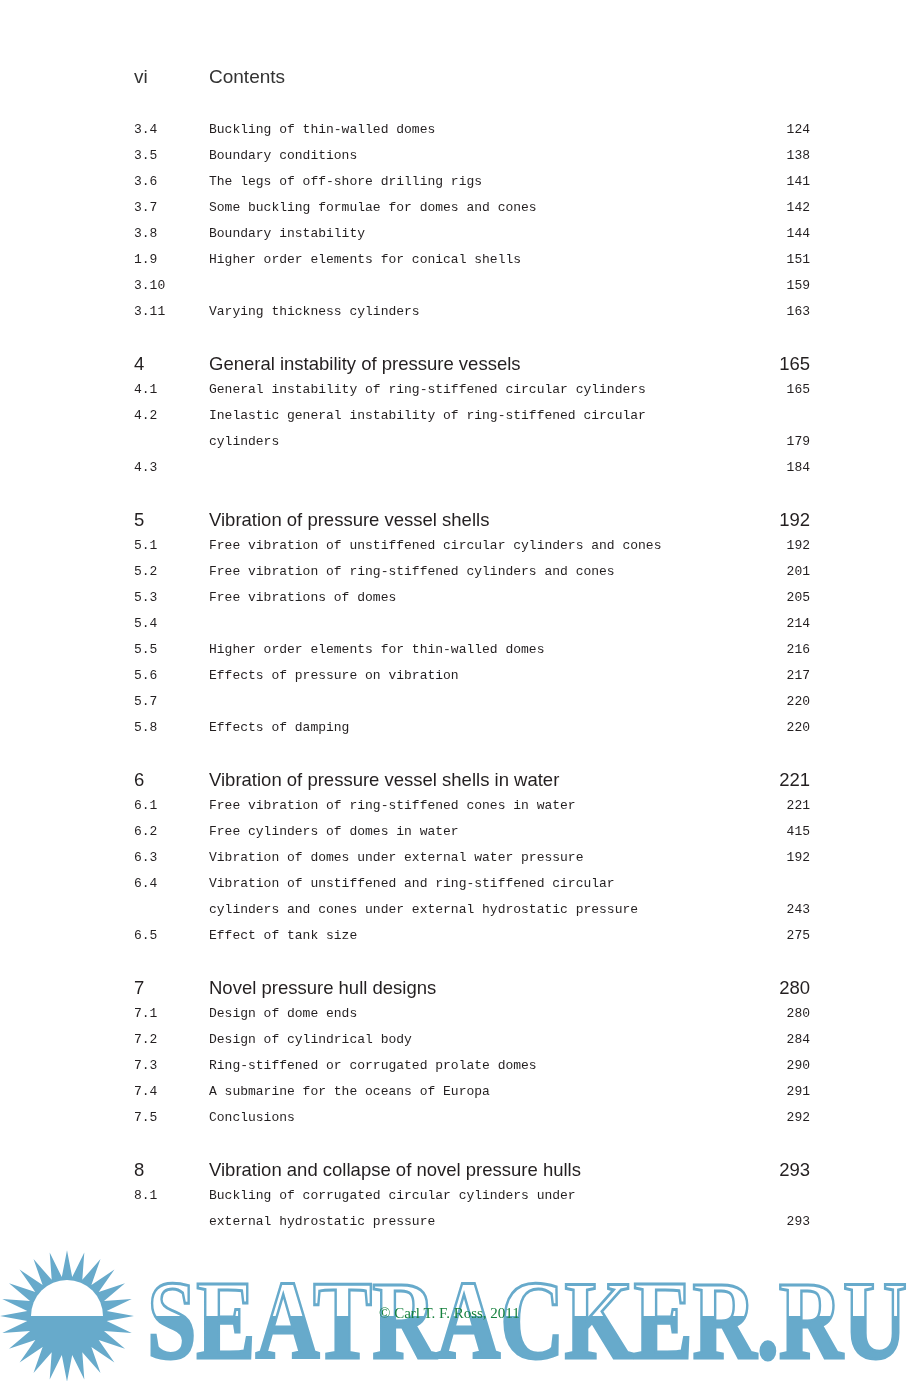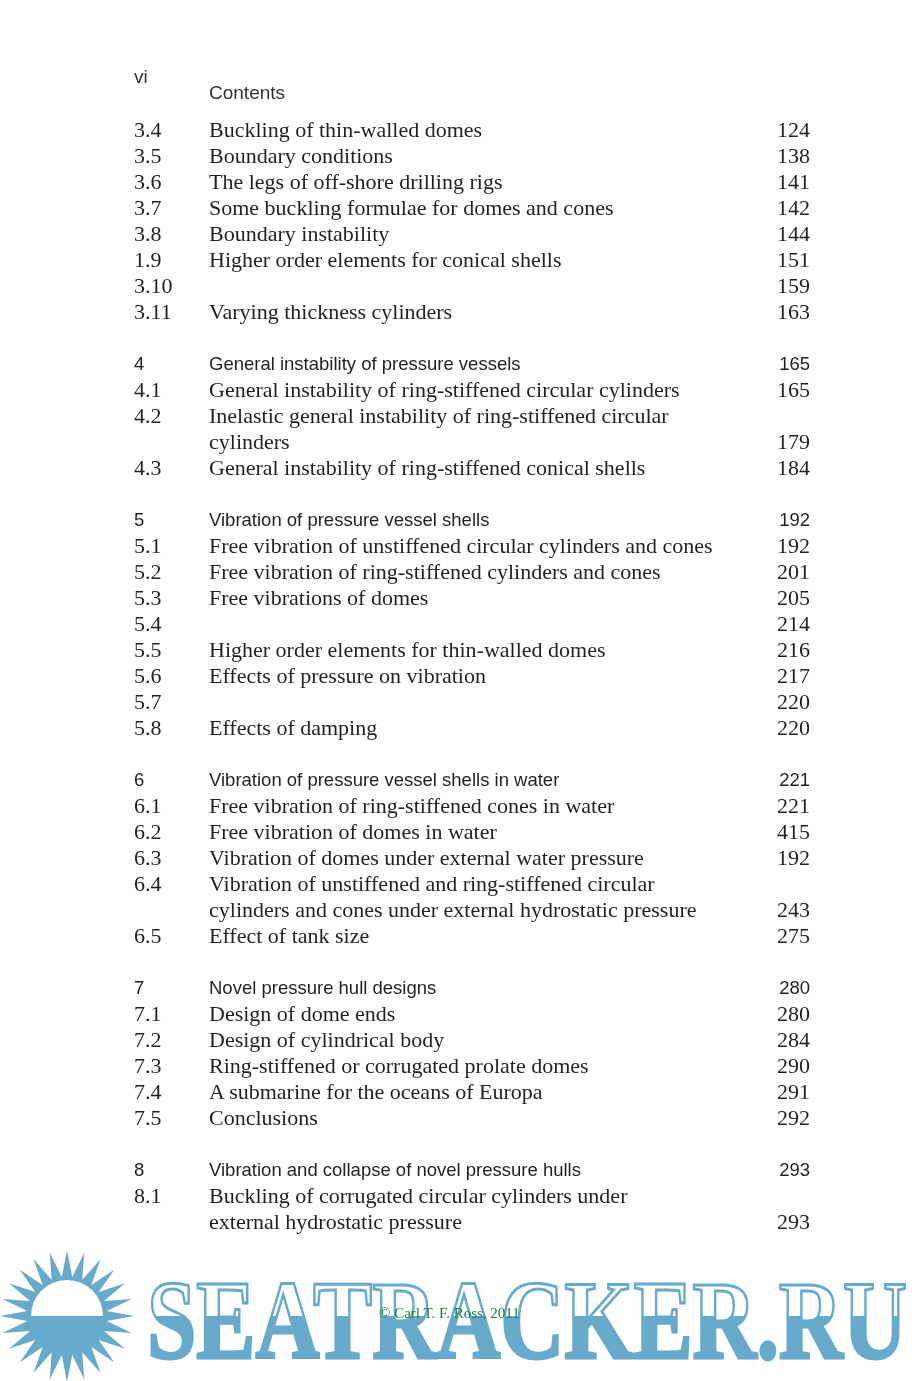--- a/index.html
+++ b/index.html
@@ -1,21 +1,21 @@
 <!DOCTYPE html>
 <html><head>
 <meta charset="utf-8">
 <style>
   html, body { margin: 0; padding: 0; background: #ffffff; }
   body { width: 921px; height: 1381px; position: relative; overflow: hidden; color: #231f20; }
   .header { position: absolute; left: 134px; top: 66px; height: 28px; font-family: "Liberation Sans", sans-serif; font-size: 19px; color: #333; }
   .header .folio { position: absolute; left: 0; top: 0; }
-  .header .title { position: absolute; left: 75px; top: 16px; white-space: nowrap; }
+  .header .title { position: absolute; left: 75px; top: 0; white-space: nowrap; }
   .toc { position: absolute; left: 134px; top: 117px; width: 676px; }
-  .row { position: relative; height: 26px; line-height: 26px; font-family: Liberation Serif, serif; font-size: 22px; }
+  .row { position: relative; height: 26px; line-height: 26px; font-family: Liberation Mono, monospace; font-size: 13px; }
   .row .num { position: absolute; left: 0; top: 0; }
   .row .label { position: absolute; left: 75px; top: 0; white-space: nowrap; }
   .row .page { position: absolute; right: 0; top: 0; text-align: center; }
   .row.chapter { font-family: "Liberation Sans", sans-serif; font-size: 18.5px; }
   .gap { height: 26px; }
   .footer-logo { position: absolute; left: 0; top: 1243px; width: 921px; height: 138px; }
   .copyright { position: absolute; left: 379px; top: 1305px; font-family: Liberation Serif, serif; font-size: 15px; color: #15803d; white-space: nowrap; }
 </style>
 </head>
 <body>
@@ -79,21 +79,20 @@
     <div class="row">
       <span class="num">4.2</span>
       <span class="label">Inelastic general instability of ring-stiffened circular</span>
     </div>
     <div class="row">
       <span class="label">cylinders</span>
       <span class="page">179</span>
     </div>
     <div class="row">
       <span class="num">4.3</span>
-      <span class="label">General instability of ring-stiffened conical shells</span>
       <span class="page">184</span>
     </div>
     <div class="gap"></div>
     <div class="row chapter">
       <span class="num">5</span>
       <span class="label">Vibration of pressure vessel shells</span>
       <span class="page">192</span>
     </div>
     <div class="row">
       <span class="num">5.1</span>
@@ -139,21 +138,21 @@
       <span class="label">Vibration of pressure vessel shells in water</span>
       <span class="page">221</span>
     </div>
     <div class="row">
       <span class="num">6.1</span>
       <span class="label">Free vibration of ring-stiffened cones in water</span>
       <span class="page">221</span>
     </div>
     <div class="row">
       <span class="num">6.2</span>
-      <span class="label">Free vibration of domes in water</span>
+      <span class="label">Free cylinders of domes in water</span>
       <span class="page">415</span>
     </div>
     <div class="row">
       <span class="num">6.3</span>
       <span class="label">Vibration of domes under external water pressure</span>
       <span class="page">192</span>
     </div>
     <div class="row">
       <span class="num">6.4</span>
       <span class="label">Vibration of unstiffened and ring-stiffened circular</span>

